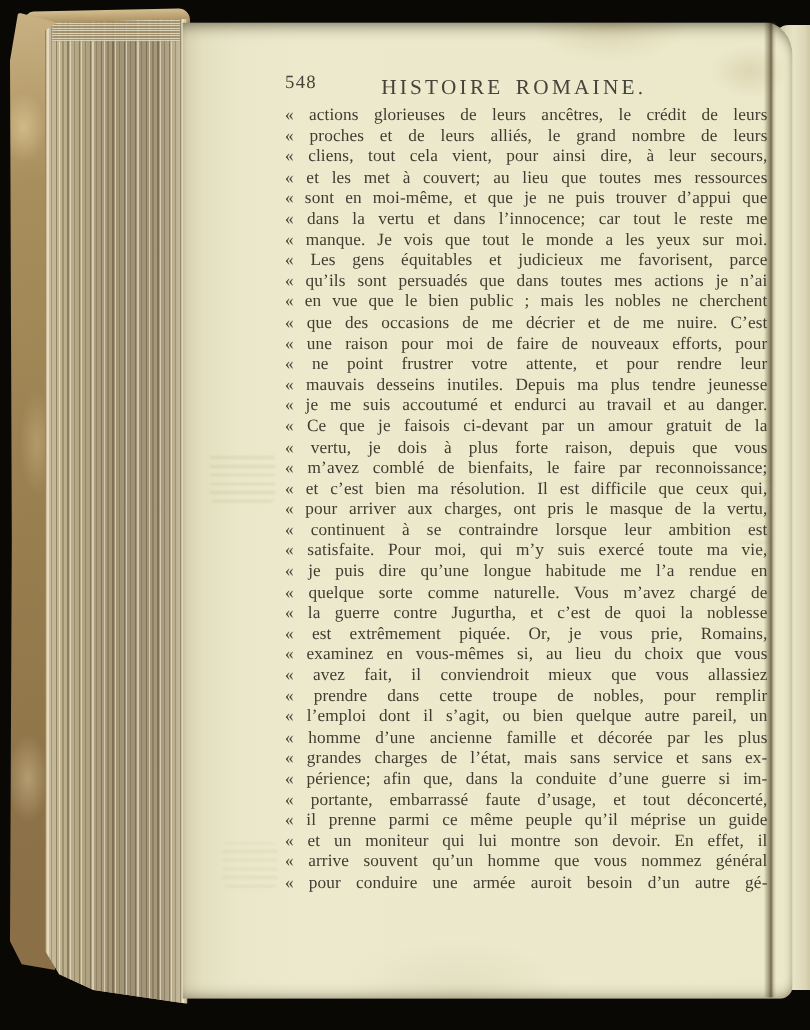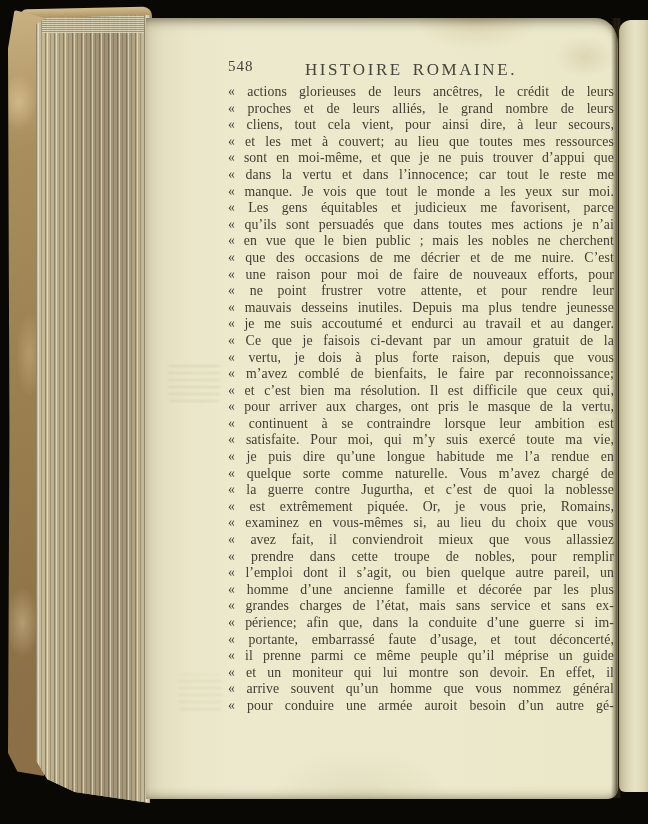--- a/index.html
+++ b/index.html
@@ -56,20 +56,21 @@
     background:
       radial-gradient(90px 46px at 70% 0%, rgba(160,130,60,.20), transparent 70%),
       radial-gradient(44px 30px at 93% 5%, rgba(150,120,60,.16), transparent 70%),
       radial-gradient(130px 70px at 45% 100%, rgba(140,120,70,.10), transparent 70%),
       linear-gradient(90deg,#d6cfae 0,#e4dfc0 16px,#eae6c9 44px,#ece9cd 90px,#ebe8ca 100%);
     border-radius:0 22px 10px 0 / 0 26px 10px 0;
     box-shadow:
       inset 0 10px 12px -8px rgba(30,20,5,.55),
       inset -3px 0 7px -3px rgba(80,60,20,.30),
       inset 0 -9px 12px -9px rgba(30,20,5,.45);
+    padding-left: 16px;
   }
   .crease{
     position:absolute;left:611px;top:18px;width:10px;height:780px;z-index:4;
     background:linear-gradient(90deg,rgba(0,0,0,0),rgba(70,55,25,.45) 42%,rgba(40,30,10,.62) 58%,rgba(125,110,70,.25) 80%,rgba(0,0,0,0));
   }
   
   .show-through{
     position:absolute;border-radius:4px;
     background:repeating-linear-gradient(0deg, rgba(120,130,70,.22) 0 2px, rgba(0,0,0,0) 2px 7px);
     filter:blur(1px);

